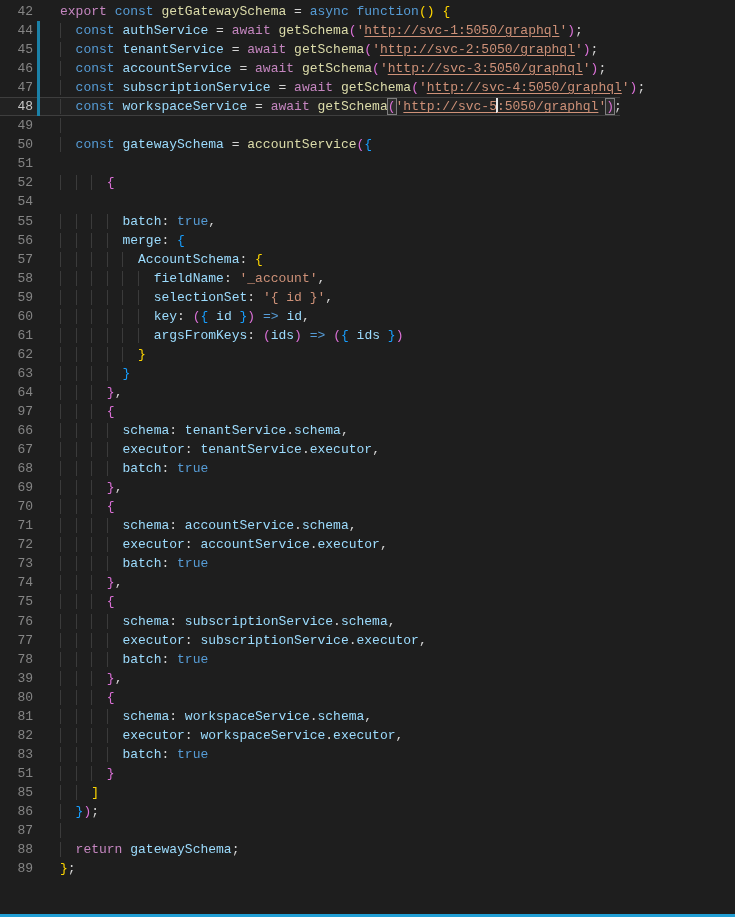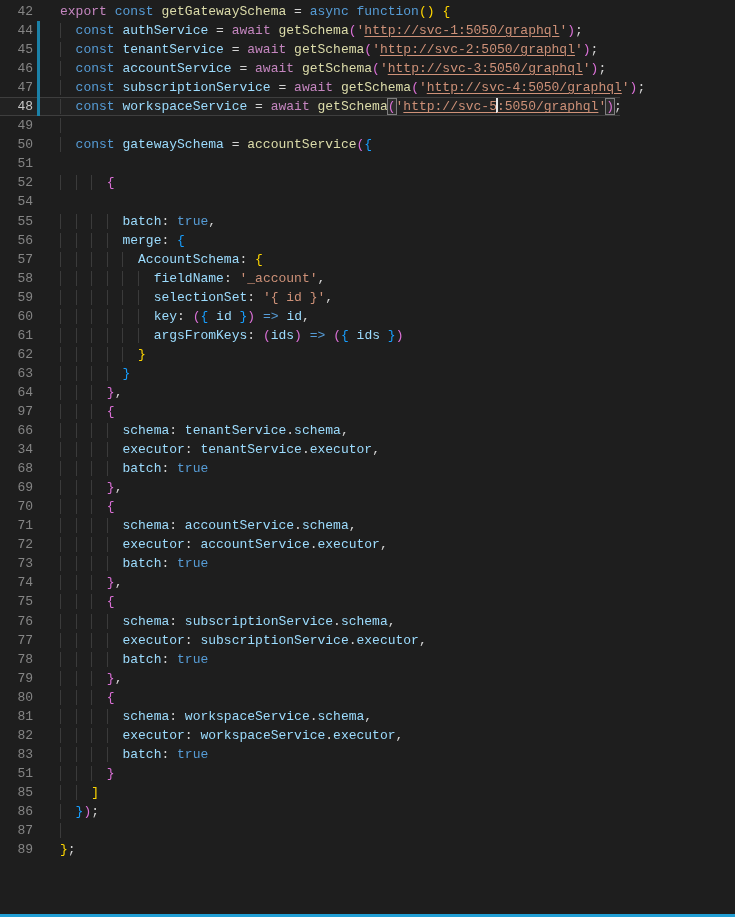--- a/index.html
+++ b/index.html
@@ -55,37 +55,38 @@
       <div class="line"><span class="num">57</span><span class="modbar"></span><span class="code"><span class="ig">  </span><span class="ig">  </span><span class="ig">  </span><span class="ig">  </span><span class="ig">  </span><span class="v">AccountSchema</span><span class="p">: </span><span class="b1">{</span></span></div>
       <div class="line"><span class="num">58</span><span class="modbar"></span><span class="code"><span class="ig">  </span><span class="ig">  </span><span class="ig">  </span><span class="ig">  </span><span class="ig">  </span><span class="ig">  </span><span class="v">fieldName</span><span class="p">: </span><span class="s">'_account'</span><span class="p">,</span></span></div>
       <div class="line"><span class="num">59</span><span class="modbar"></span><span class="code"><span class="ig">  </span><span class="ig">  </span><span class="ig">  </span><span class="ig">  </span><span class="ig">  </span><span class="ig">  </span><span class="v">selectionSet</span><span class="p">: </span><span class="s">'{ id }'</span><span class="p">,</span></span></div>
       <div class="line"><span class="num">60</span><span class="modbar"></span><span class="code"><span class="ig">  </span><span class="ig">  </span><span class="ig">  </span><span class="ig">  </span><span class="ig">  </span><span class="ig">  </span><span class="v">key</span><span class="p">: </span><span class="b2">(</span><span class="b3">{</span><span class="p"> </span><span class="v">id</span><span class="p"> </span><span class="b3">}</span><span class="b2">)</span><span class="p"> </span><span class="k">=&gt;</span><span class="p"> </span><span class="v">id</span><span class="p">,</span></span></div>
       <div class="line"><span class="num">61</span><span class="modbar"></span><span class="code"><span class="ig">  </span><span class="ig">  </span><span class="ig">  </span><span class="ig">  </span><span class="ig">  </span><span class="ig">  </span><span class="v">argsFromKeys</span><span class="p">: </span><span class="b2">(</span><span class="v">ids</span><span class="b2">)</span><span class="p"> </span><span class="k">=&gt;</span><span class="p"> </span><span class="b2">(</span><span class="b3">{</span><span class="p"> </span><span class="v">ids</span><span class="p"> </span><span class="b3">}</span><span class="b2">)</span></span></div>
       <div class="line"><span class="num">62</span><span class="modbar"></span><span class="code"><span class="ig">  </span><span class="ig">  </span><span class="ig">  </span><span class="ig">  </span><span class="ig">  </span><span class="b1">}</span></span></div>
       <div class="line"><span class="num">63</span><span class="modbar"></span><span class="code"><span class="ig">  </span><span class="ig">  </span><span class="ig">  </span><span class="ig">  </span><span class="b3">}</span></span></div>
       <div class="line"><span class="num">64</span><span class="modbar"></span><span class="code"><span class="ig">  </span><span class="ig">  </span><span class="ig">  </span><span class="b2">}</span><span class="p">,</span></span></div>
       <div class="line"><span class="num">97</span><span class="modbar"></span><span class="code"><span class="ig">  </span><span class="ig">  </span><span class="ig">  </span><span class="b2">{</span></span></div>
       <div class="line"><span class="num">66</span><span class="modbar"></span><span class="code"><span class="ig">  </span><span class="ig">  </span><span class="ig">  </span><span class="ig">  </span><span class="v">schema</span><span class="p">: </span><span class="v">tenantService</span><span class="p">.</span><span class="v">schema</span><span class="p">,</span></span></div>
-      <div class="line"><span class="num">34</span><span class="modbar"></span><span class="code"><span class="ig">  </span><span class="ig">  </span><span class="ig">  </span><span class="ig">  </span><span class="v">executor</span><span class="p">: </span><span class="v">tenantService</span><span class="p">.</span><span class="v">executor</span><span class="p">,</span></span></div>
+      <div class="line"><span class="num">67</span><span class="modbar"></span><span class="code"><span class="ig">  </span><span class="ig">  </span><span class="ig">  </span><span class="ig">  </span><span class="v">executor</span><span class="p">: </span><span class="v">tenantService</span><span class="p">.</span><span class="v">executor</span><span class="p">,</span></span></div>
       <div class="line"><span class="num">68</span><span class="modbar"></span><span class="code"><span class="ig">  </span><span class="ig">  </span><span class="ig">  </span><span class="ig">  </span><span class="v">batch</span><span class="p">: </span><span class="k">true</span></span></div>
       <div class="line"><span class="num">69</span><span class="modbar"></span><span class="code"><span class="ig">  </span><span class="ig">  </span><span class="ig">  </span><span class="b2">}</span><span class="p">,</span></span></div>
       <div class="line"><span class="num">70</span><span class="modbar"></span><span class="code"><span class="ig">  </span><span class="ig">  </span><span class="ig">  </span><span class="b2">{</span></span></div>
       <div class="line"><span class="num">71</span><span class="modbar"></span><span class="code"><span class="ig">  </span><span class="ig">  </span><span class="ig">  </span><span class="ig">  </span><span class="v">schema</span><span class="p">: </span><span class="v">accountService</span><span class="p">.</span><span class="v">schema</span><span class="p">,</span></span></div>
       <div class="line"><span class="num">72</span><span class="modbar"></span><span class="code"><span class="ig">  </span><span class="ig">  </span><span class="ig">  </span><span class="ig">  </span><span class="v">executor</span><span class="p">: </span><span class="v">accountService</span><span class="p">.</span><span class="v">executor</span><span class="p">,</span></span></div>
       <div class="line"><span class="num">73</span><span class="modbar"></span><span class="code"><span class="ig">  </span><span class="ig">  </span><span class="ig">  </span><span class="ig">  </span><span class="v">batch</span><span class="p">: </span><span class="k">true</span></span></div>
       <div class="line"><span class="num">74</span><span class="modbar"></span><span class="code"><span class="ig">  </span><span class="ig">  </span><span class="ig">  </span><span class="b2">}</span><span class="p">,</span></span></div>
       <div class="line"><span class="num">75</span><span class="modbar"></span><span class="code"><span class="ig">  </span><span class="ig">  </span><span class="ig">  </span><span class="b2">{</span></span></div>
       <div class="line"><span class="num">76</span><span class="modbar"></span><span class="code"><span class="ig">  </span><span class="ig">  </span><span class="ig">  </span><span class="ig">  </span><span class="v">schema</span><span class="p">: </span><span class="v">subscriptionService</span><span class="p">.</span><span class="v">schema</span><span class="p">,</span></span></div>
       <div class="line"><span class="num">77</span><span class="modbar"></span><span class="code"><span class="ig">  </span><span class="ig">  </span><span class="ig">  </span><span class="ig">  </span><span class="v">executor</span><span class="p">: </span><span class="v">subscriptionService</span><span class="p">.</span><span class="v">executor</span><span class="p">,</span></span></div>
       <div class="line"><span class="num">78</span><span class="modbar"></span><span class="code"><span class="ig">  </span><span class="ig">  </span><span class="ig">  </span><span class="ig">  </span><span class="v">batch</span><span class="p">: </span><span class="k">true</span></span></div>
-      <div class="line"><span class="num">79</span><span class="modbar"></span><span class="code"><span class="ig">  </span><span class="ig">  </span><span class="ig">  </span><span class="b2">}</span><span class="p">,</span></span></div>
+      <div class="line"><span class="num">39</span><span class="modbar"></span><span class="code"><span class="ig">  </span><span class="ig">  </span><span class="ig">  </span><span class="b2">}</span><span class="p">,</span></span></div>
       <div class="line"><span class="num">80</span><span class="modbar"></span><span class="code"><span class="ig">  </span><span class="ig">  </span><span class="ig">  </span><span class="b2">{</span></span></div>
       <div class="line"><span class="num">81</span><span class="modbar"></span><span class="code"><span class="ig">  </span><span class="ig">  </span><span class="ig">  </span><span class="ig">  </span><span class="v">schema</span><span class="p">: </span><span class="v">workspaceService</span><span class="p">.</span><span class="v">schema</span><span class="p">,</span></span></div>
       <div class="line"><span class="num">82</span><span class="modbar"></span><span class="code"><span class="ig">  </span><span class="ig">  </span><span class="ig">  </span><span class="ig">  </span><span class="v">executor</span><span class="p">: </span><span class="v">workspaceService</span><span class="p">.</span><span class="v">executor</span><span class="p">,</span></span></div>
       <div class="line"><span class="num">83</span><span class="modbar"></span><span class="code"><span class="ig">  </span><span class="ig">  </span><span class="ig">  </span><span class="ig">  </span><span class="v">batch</span><span class="p">: </span><span class="k">true</span></span></div>
       <div class="line"><span class="num">51</span><span class="modbar"></span><span class="code"><span class="ig">  </span><span class="ig">  </span><span class="ig">  </span><span class="b2">}</span></span></div>
       <div class="line"><span class="num">85</span><span class="modbar"></span><span class="code"><span class="ig">  </span><span class="ig">  </span><span class="b1">]</span></span></div>
       <div class="line"><span class="num">86</span><span class="modbar"></span><span class="code"><span class="ig">  </span><span class="b3">}</span><span class="b2">)</span><span class="p">;</span></span></div>
       <div class="line"><span class="num">87</span><span class="modbar"></span><span class="code"><span class="ig">  </span></span></div>
+      <div class="line"><span class="num">88</span><span class="modbar"></span><span class="code"><span class="ig">  </span><span class="m">return</span><span class="p"> </span><span class="v">gatewaySchema</span><span class="p">;</span></span></div>
       <div class="line"><span class="num">89</span><span class="modbar"></span><span class="code"><span class="b1">}</span><span class="p">;</span></span></div>
     </div>
   <div class="bottom-accent"></div>
 </div>
 
 </body></html>

